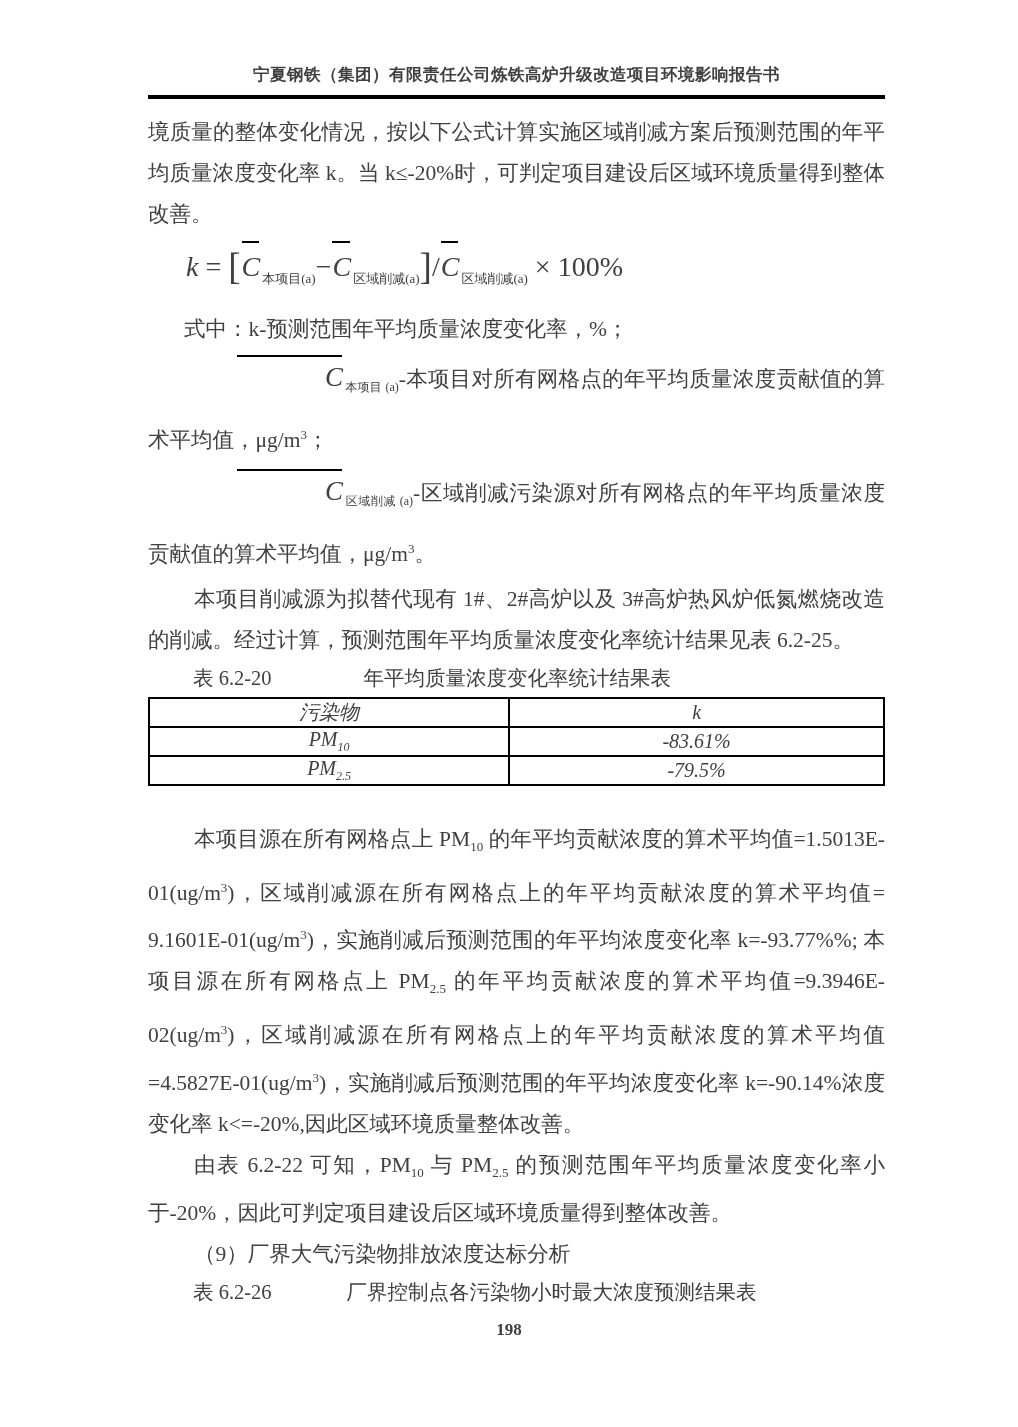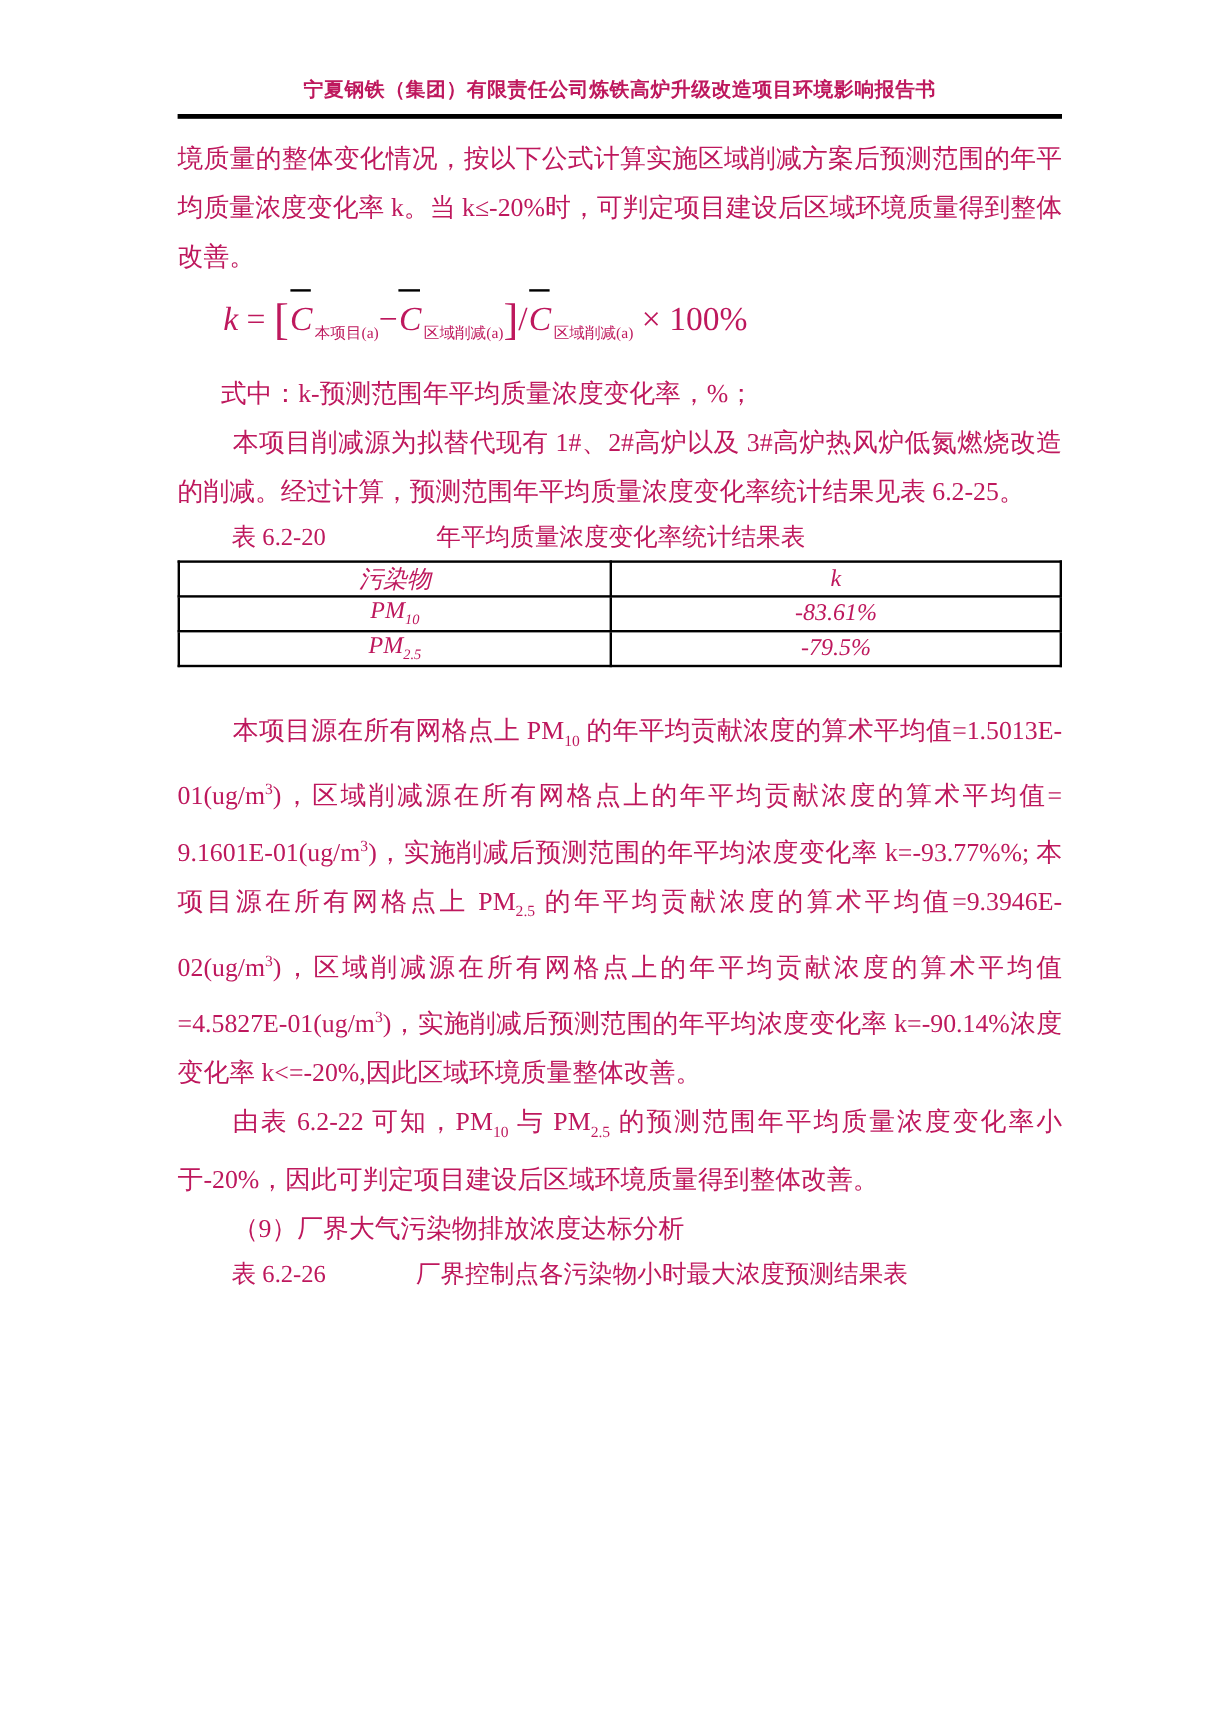--- a/index.html
+++ b/index.html
@@ -1,21 +1,21 @@
 <!DOCTYPE html>
 <html><head>
 <meta charset="utf-8">
 <style>
   html,body{margin:0;padding:0;background:#ffffff;}
   .page{
     position:relative;
     width:1018px;height:1427px;
     background:#ffffff;
     font-family:"Liberation Serif","DejaVu Serif",serif;
-    color:#be185d;
+    color:#404040;
     overflow:hidden;
   }
   .content{
     position:absolute;
     left:148px; width:737px; top:0;
   }
   
   .hdr{
     padding-top:64px;
     text-align:center;
@@ -110,21 +110,23 @@
   <div class="content">
 
     <div class="hdr">宁夏钢铁（集团）有限责任公司炼铁高炉升级改造项目环境影响报告书</div>
 
     <p class="para p1">境质量的整体变化情况，按以下公式计算实施区域削减方案后预测范围的年平均质量浓度变化率 k。当 k≤-20%时，可判定项目建设后区域环境质量得到整体改善。</p>
 
     <div class="formula"><span class="it">k</span> = <span class="bigbr">[</span><span class="cbar">C</span><sub class="csub">本项目(a)</sub>−<span class="cbar">C</span><sub class="csub">区域削减(a)</sub><span class="bigbr">]</span>/<span class="cbar">C</span><sub class="csub">区域削减(a)</sub> × 100%</div>
 
     <p class="para def-k">式中：k-预测范围年平均质量浓度变化率，%；</p>
 
+    <p class="para defline def1"><span class="cbar">C</span><sub class="csub">本项目 (a)</sub>-本项目对所有网格点的年平均质量浓度贡献值的算术平均值，μg/m<sup>3</sup>；</p>
 
+    <p class="para defline def2"><span class="cbar">C</span><sub class="csub">区域削减 (a)</sub>-区域削减污染源对所有网格点的年平均质量浓度贡献值的算术平均值，μg/m<sup>3</sup>。</p>
 
     <p class="para indent">本项目削减源为拟替代现有 1#、2#高炉以及 3#高炉热风炉低氮燃烧改造的削减。经过计算，预测范围年平均质量浓度变化率统计结果见表 6.2-25。</p>
 
     <div class="tcap">
       <span class="cap-label">表 6.2-20</span><span>年平均质量浓度变化率统计结果表</span>
     </div>
 
     <table class="dtab">
       <tbody>
         <tr>
@@ -148,13 +150,14 @@
 
     <p class="para indent">（9）厂界大气污染物排放浓度达标分析</p>
 
 
     <div class="tcap tcap2">
       <span class="cap-label">表 6.2-26</span><span>厂界控制点各污染物小时最大浓度预测结果表</span>
     </div>
 
   </div>
 
+  <div class="pageno">198</div>
 </div>
 
 </body></html>

